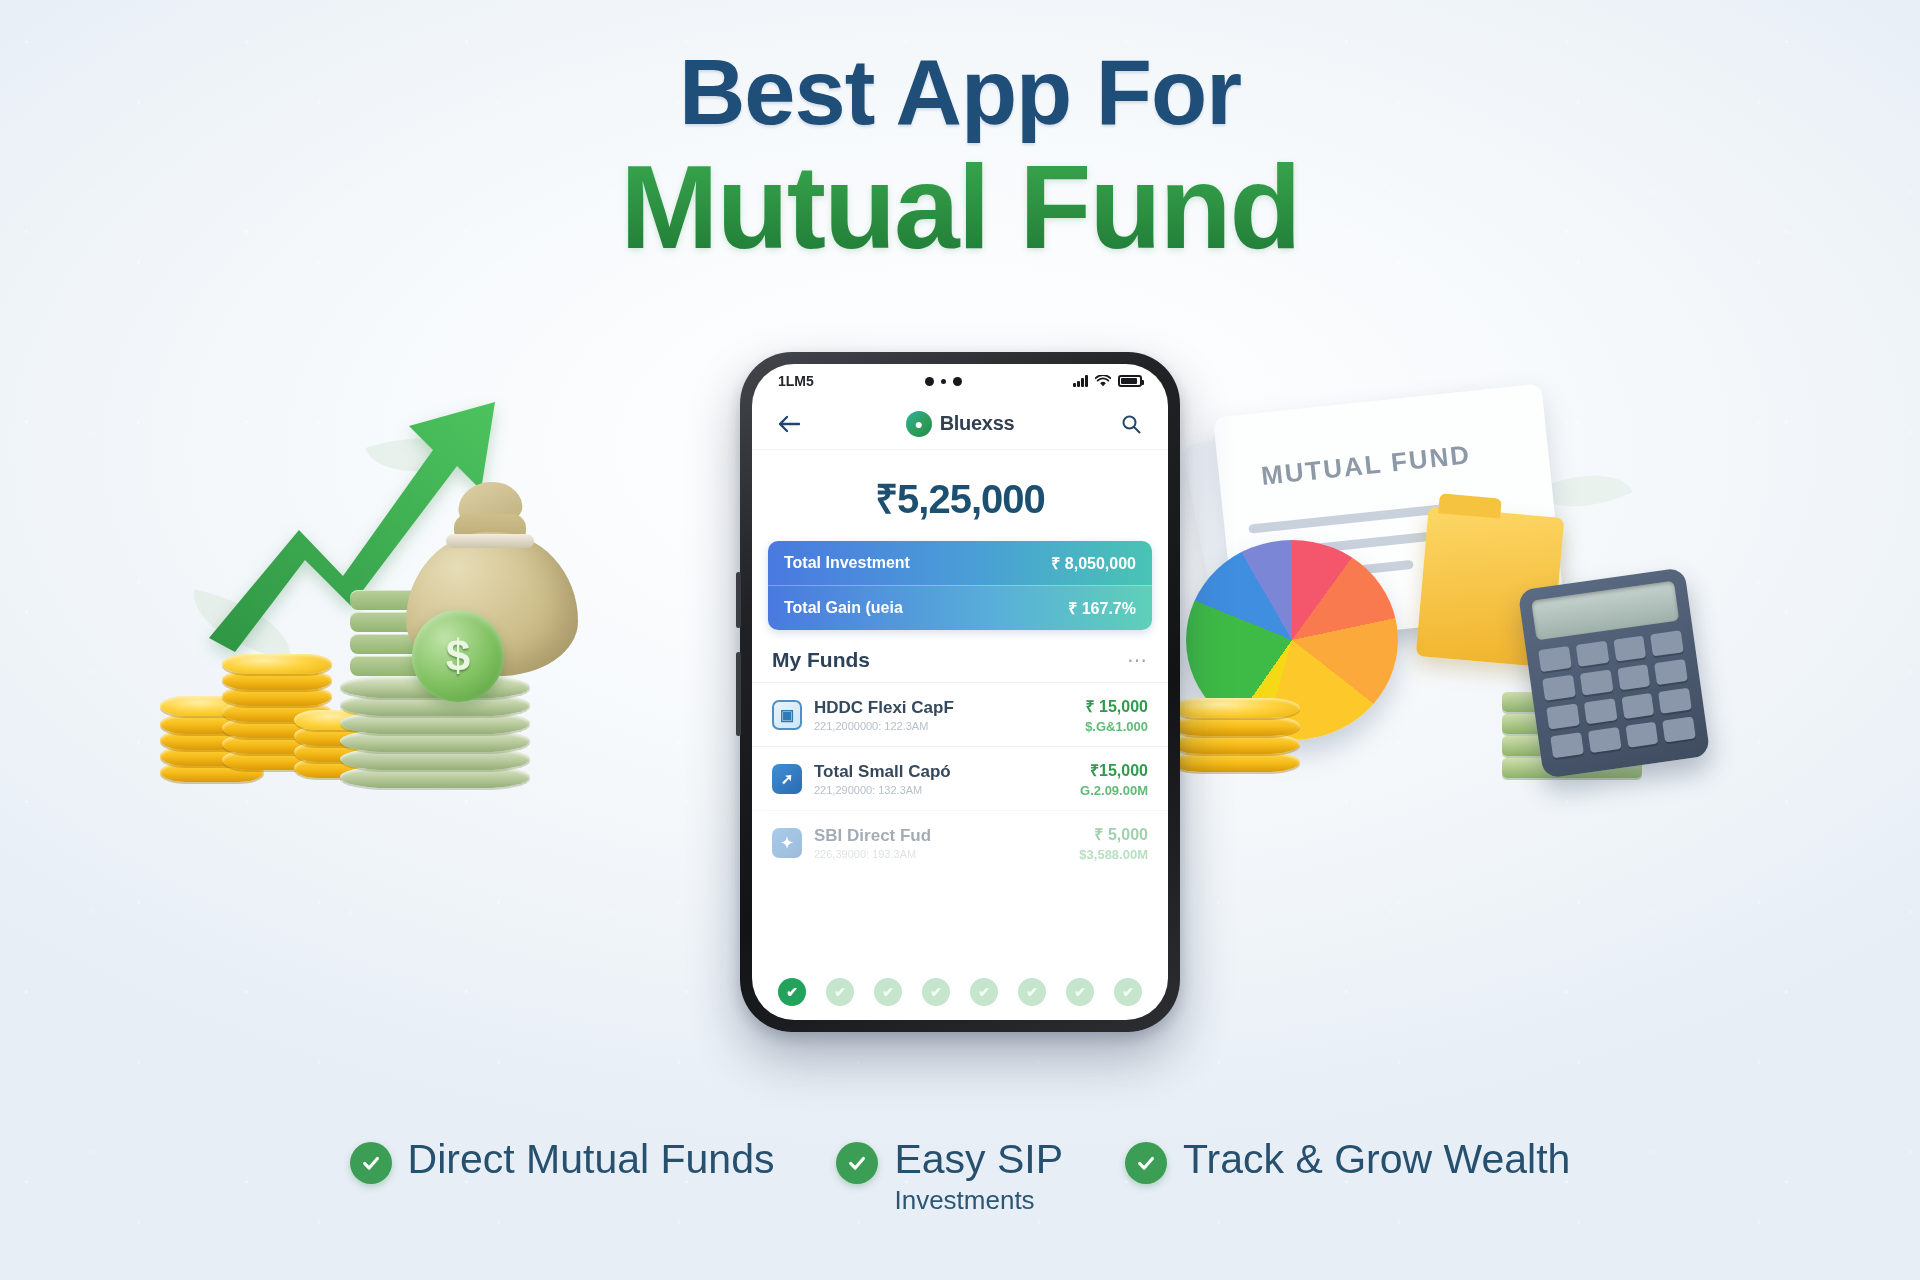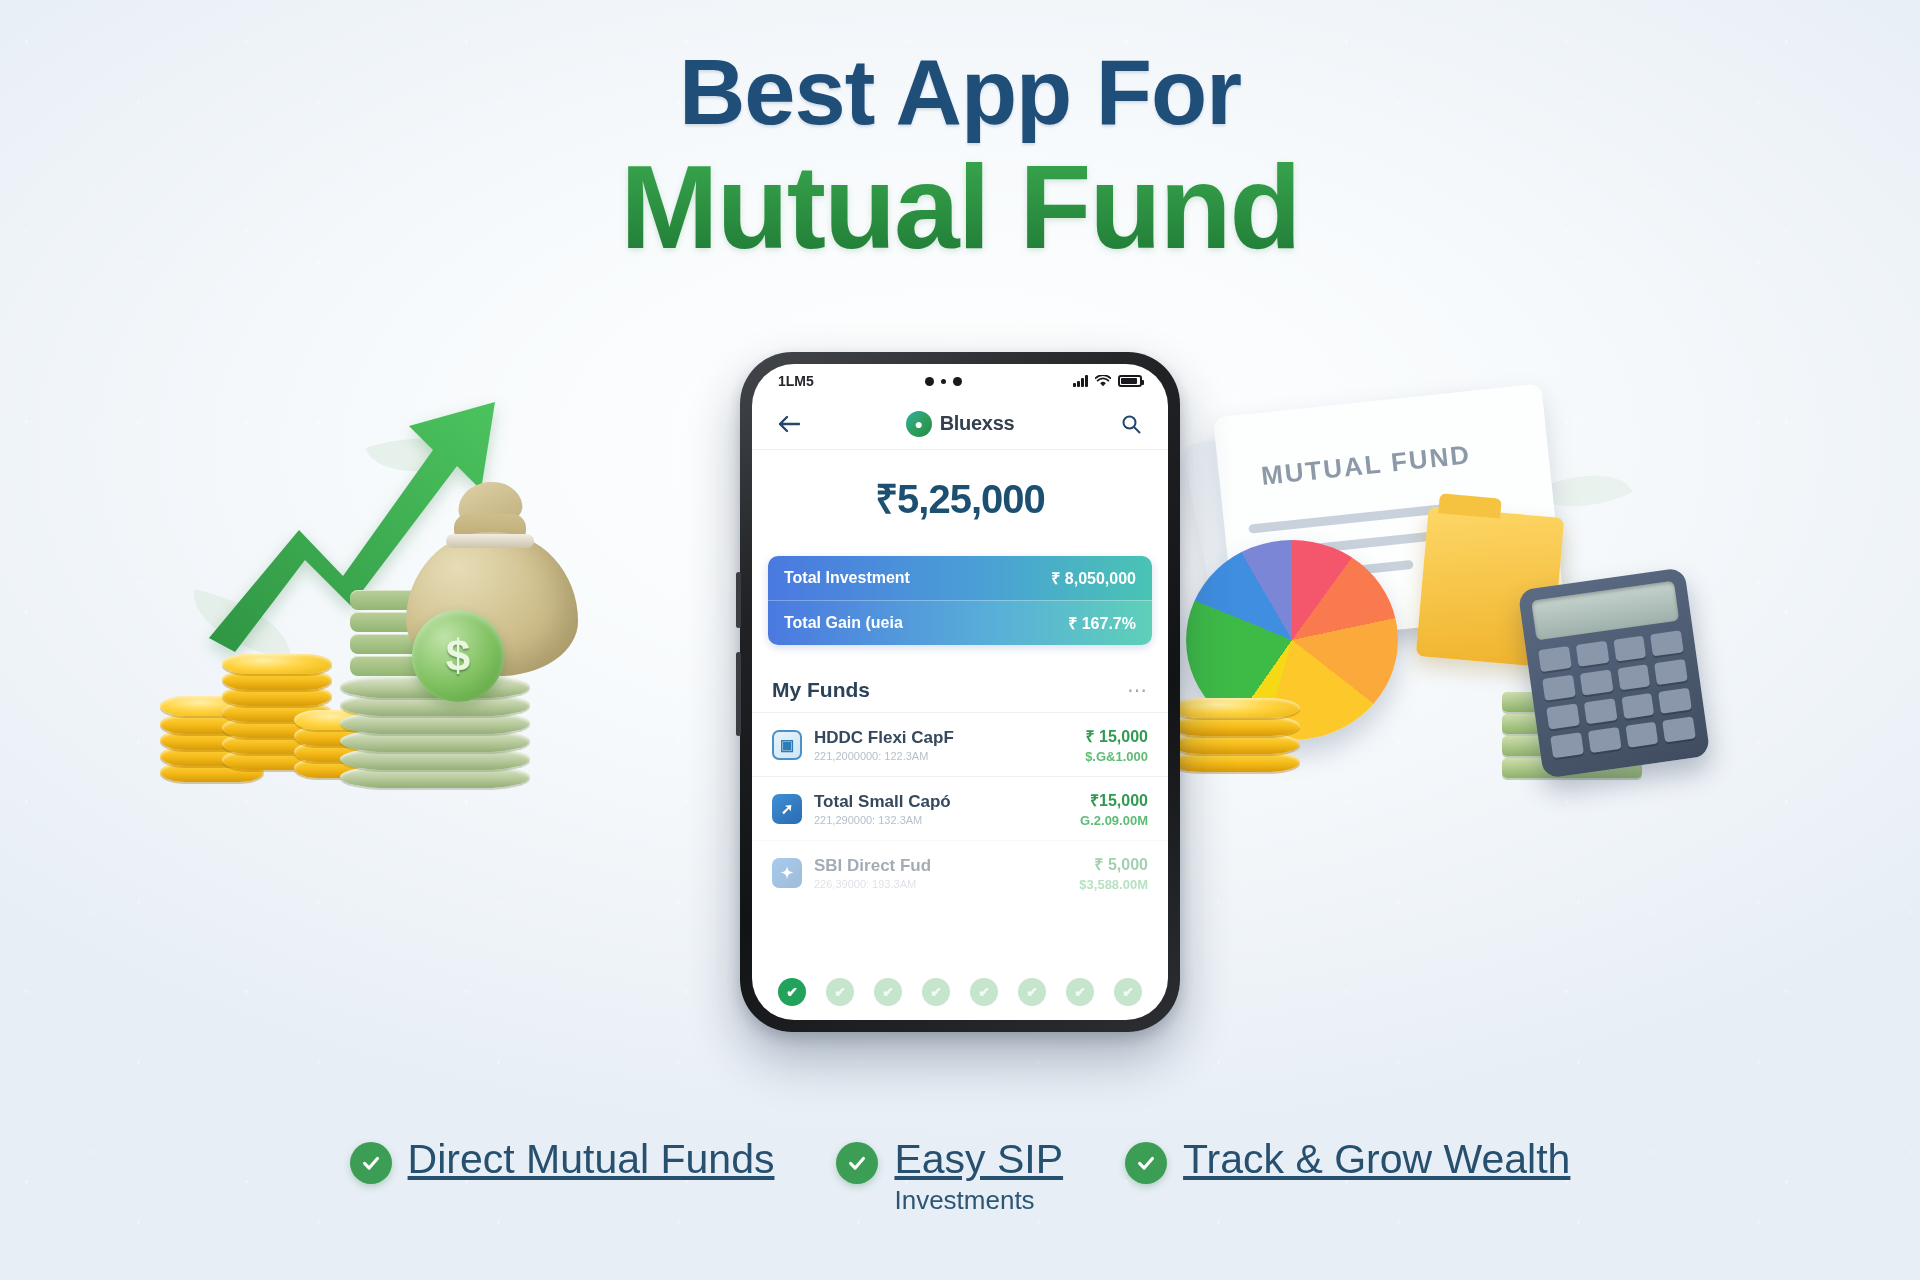--- a/index.html
+++ b/index.html
@@ -162,21 +162,21 @@
   .brand{flex:1;display:flex;align-items:center;justify-content:center;gap:8px;}
   .brand .logo{width:26px;height:26px;border-radius:50%;
     background:linear-gradient(135deg,#2bb3a3 0%,#2f9d5a 55%,#1f8c4d 100%);
     display:flex;align-items:center;justify-content:center;color:#fff;font-size:14px;font-weight:700;}
   .brand .name{font-size:20px;font-weight:700;color:#33404f;letter-spacing:-.3px;}
   .search-ic{width:30px;height:30px;display:flex;align-items:center;justify-content:center;}
 
   .balance{text-align:center;padding:20px 0 16px;font-size:40px;font-weight:700;color:#1c4f70;
     letter-spacing:-1px;flex-shrink:0;}
 
-  .summary{margin:15px 16px;border-radius:10px;overflow:hidden;flex-shrink:0;
+  .summary{margin:0 16px;border-radius:10px;overflow:hidden;flex-shrink:0;
     box-shadow:0 3px 9px rgba(50,90,160,.2);}
   .srow{display:flex;align-items:center;justify-content:space-between;padding:11px 16px;
     font-size:16px;font-weight:600;color:#ffffff;}
   .srow.r1{background:linear-gradient(90deg,#4a79e0 0%,#4a9fd6 55%,#49c4b4 100%);}
   .srow.r2{background:linear-gradient(90deg,#4a79e0 0%,#59b0d8 60%,#5ed0b8 100%);
     border-top:1px solid rgba(255,255,255,.3);}
   .srow .val{font-weight:600;}
 
   .funds-hd{display:flex;align-items:center;justify-content:space-between;
     padding:18px 20px 10px;flex-shrink:0;}
@@ -207,21 +207,21 @@
 
   
   .features{position:absolute;left:0;right:0;bottom:64px;z-index:8;
     display:flex;align-items:flex-start;justify-content:center;gap:62px;}
   .feat{display:flex;align-items:flex-start;gap:16px;}
   .feat .tick{width:42px;height:42px;border-radius:50%;background:#3b9e54;flex-shrink:0;
     display:flex;align-items:center;justify-content:center;margin-top:4px;
     box-shadow:0 3px 7px rgba(50,130,70,.28);}
   .feat .tick svg{width:22px;height:22px;}
   .feat .txtwrap{display:flex;flex-direction:column;}
-  .feat .lab{font-size:41px;color:#27506f;line-height:1.05;white-space:nowrap;text-decoration:underline;}
+  .feat .lab{font-size:41px;color:#27506f;line-height:1.05;white-space:nowrap;}
   .feat .sub{font-size:26px;color:#2b5674;margin-top:4px;}
 </style>
 </head>
 <body>
 
 <div class="grain"></div>
 
 <div class="leaf l1"></div>
 <div class="leaf l2"></div>
 <div class="leaf l3"></div>

